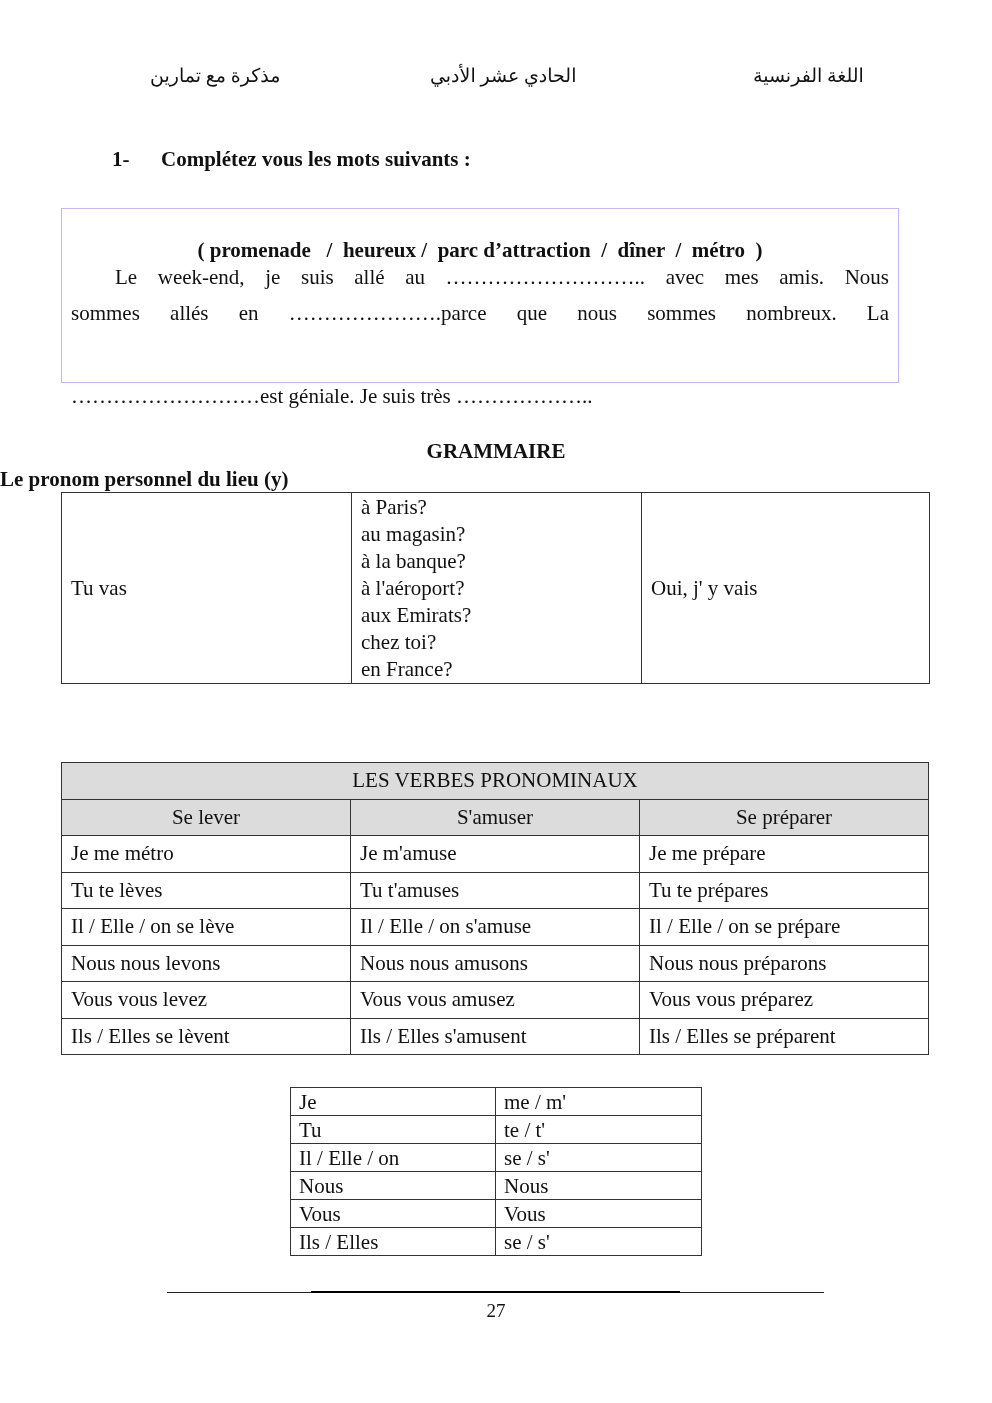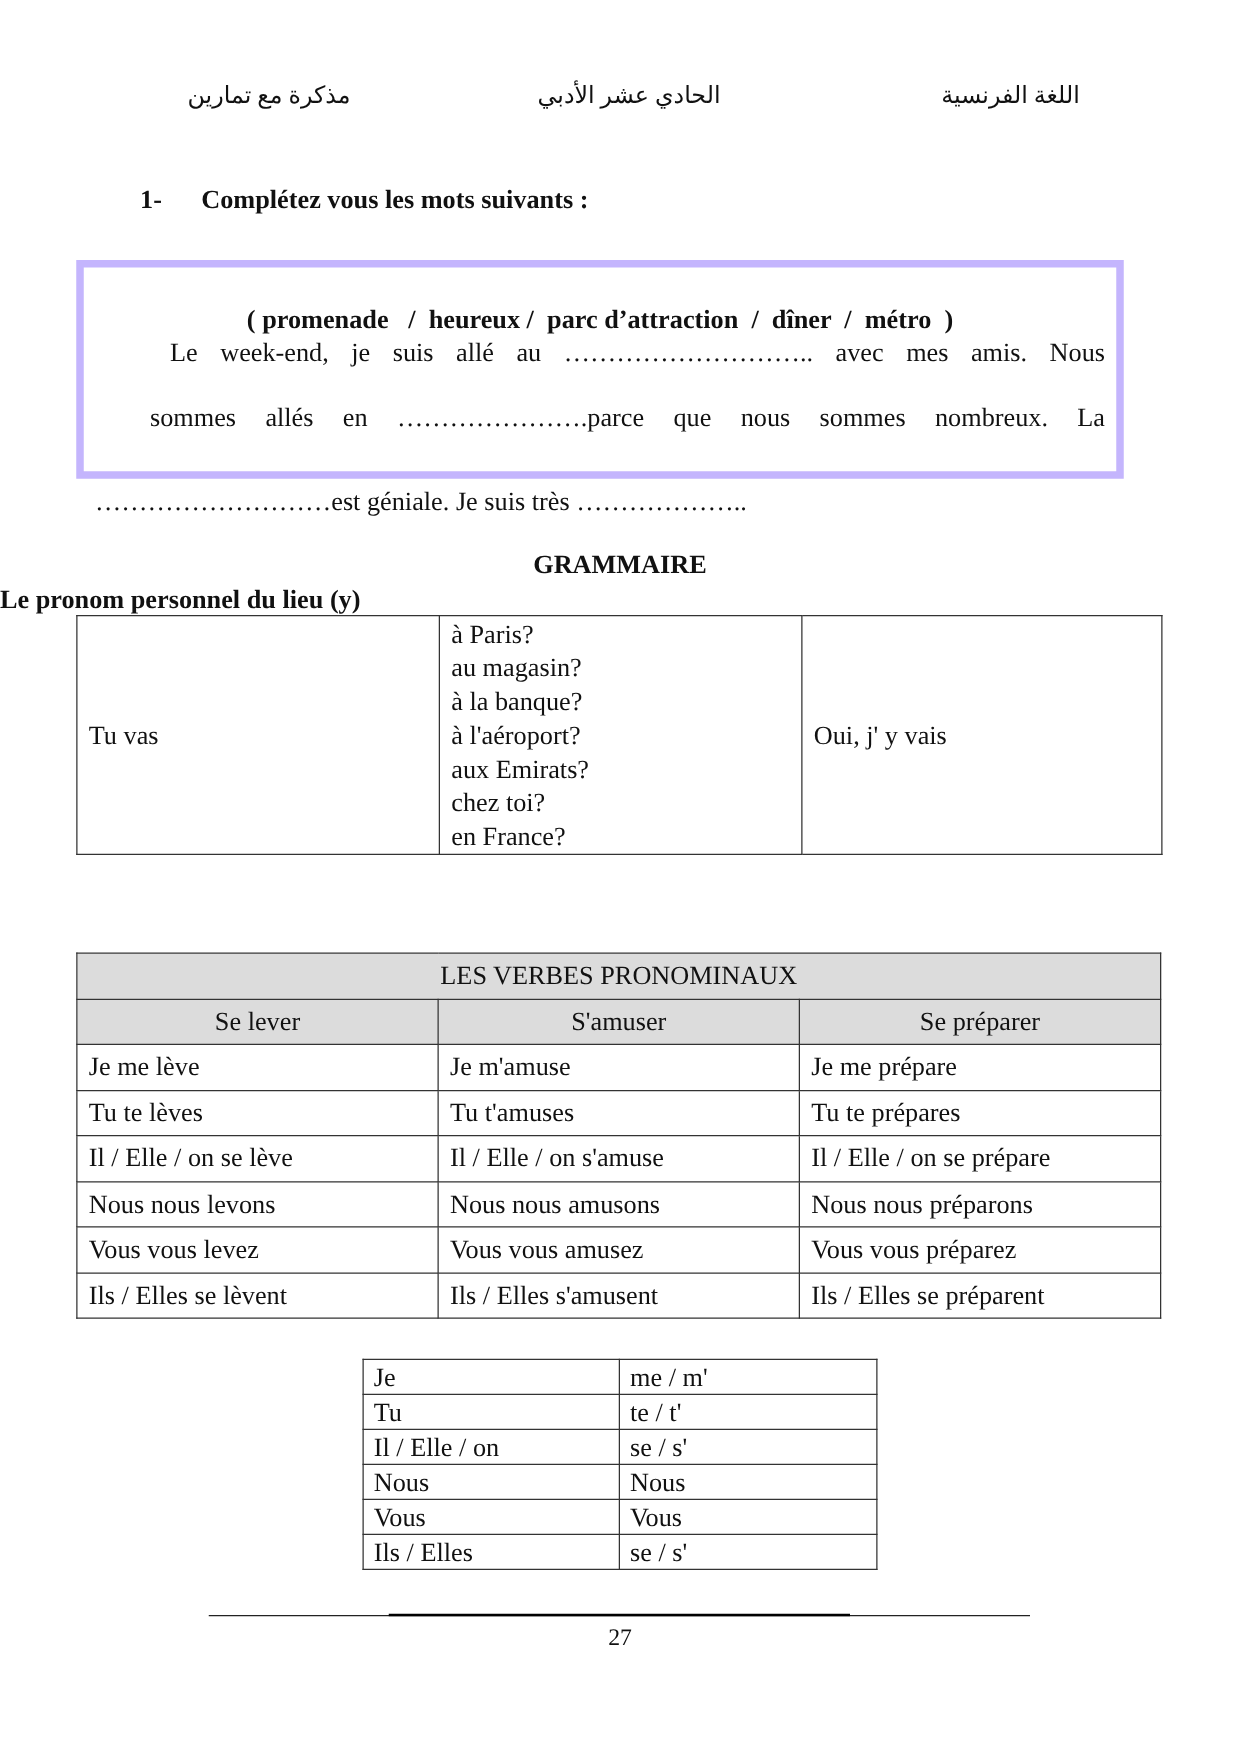--- a/index.html
+++ b/index.html
@@ -11,26 +11,26 @@
   .hdr { top: 64px; font-size: 19px; direction: rtl; white-space: nowrap; }
   #hdr-left { left: 150px; }
   #hdr-center { left: 430px; }
   #hdr-right { left: 753px; }
 
   #ex-title { left: 112px; top: 147px; font-size: 21px; font-weight: bold; white-space: nowrap; }
   #ex-title .num { display: inline-block; width: 49px; }
 
   #ex-box {
     left: 61px; top: 208px; width: 838px; height: 175px;
-    border: 6px solid #c4b5fd; box-sizing: border-box;
+    border: 1px solid #c4b5fd; box-sizing: border-box;
   }
   #word-bank { position: absolute; left: 0; right: 0; top: 29px; text-align: center; font-size: 21px; font-weight: bold; white-space: pre; }
   .ex-line { position: absolute; left: 9px; right: 9px; font-size: 21px; text-align: justify; text-align-last: justify; white-space: nowrap; }
-  #ex-l1 { top: 56px; left: 23px; padding-left: 46px; }
-  #ex-l2 { top: 108px; margin-left: 44px; }
+  #ex-l1 { top: 56px; left: 7px; padding-left: 46px; }
+  #ex-l2 { top: 92px; }
   #ex-l3 { top: 152px; text-align-last: left; margin-top: 23px; }
 
   #gram-title { left: 0; width: 992px; top: 439px; text-align: center; font-size: 21px; font-weight: bold; }
   #gram-sub { left: 0; width: 992px; top: 467px; font-size: 21px; font-weight: bold; }
 
   table { border-collapse: collapse; position: absolute; }
   #y-table { left: 61px; top: 492px; width: 869px; }
   #y-table td { border: 1px solid #333; font-size: 21px; padding: 0 9px; vertical-align: middle; }
   #y-table td.c1 { width: 271px; }
   #y-table td.c2 { width: 271px; line-height: 27px; padding-top: 1px; padding-bottom: 0; }
@@ -97,21 +97,21 @@
   <tbody>
       <tr>
     <td class="shade" colspan="3">LES VERBES PRONOMINAUX</td>
   </tr>
   <tr>
     <td class="shade">Se lever</td>
     <td class="shade">S'amuser</td>
     <td class="shade">Se préparer</td>
   </tr>
   <tr>
-    <td>Je me lève</td>
+    <td>Je me métro</td>
     <td>Je m'amuse</td>
     <td>Je me prépare</td>
   </tr>
   <tr>
     <td>Tu te lèves</td>
     <td>Tu t'amuses</td>
     <td>Tu te prépares</td>
   </tr>
   <tr>
     <td>Il / Elle / on se lève</td>

